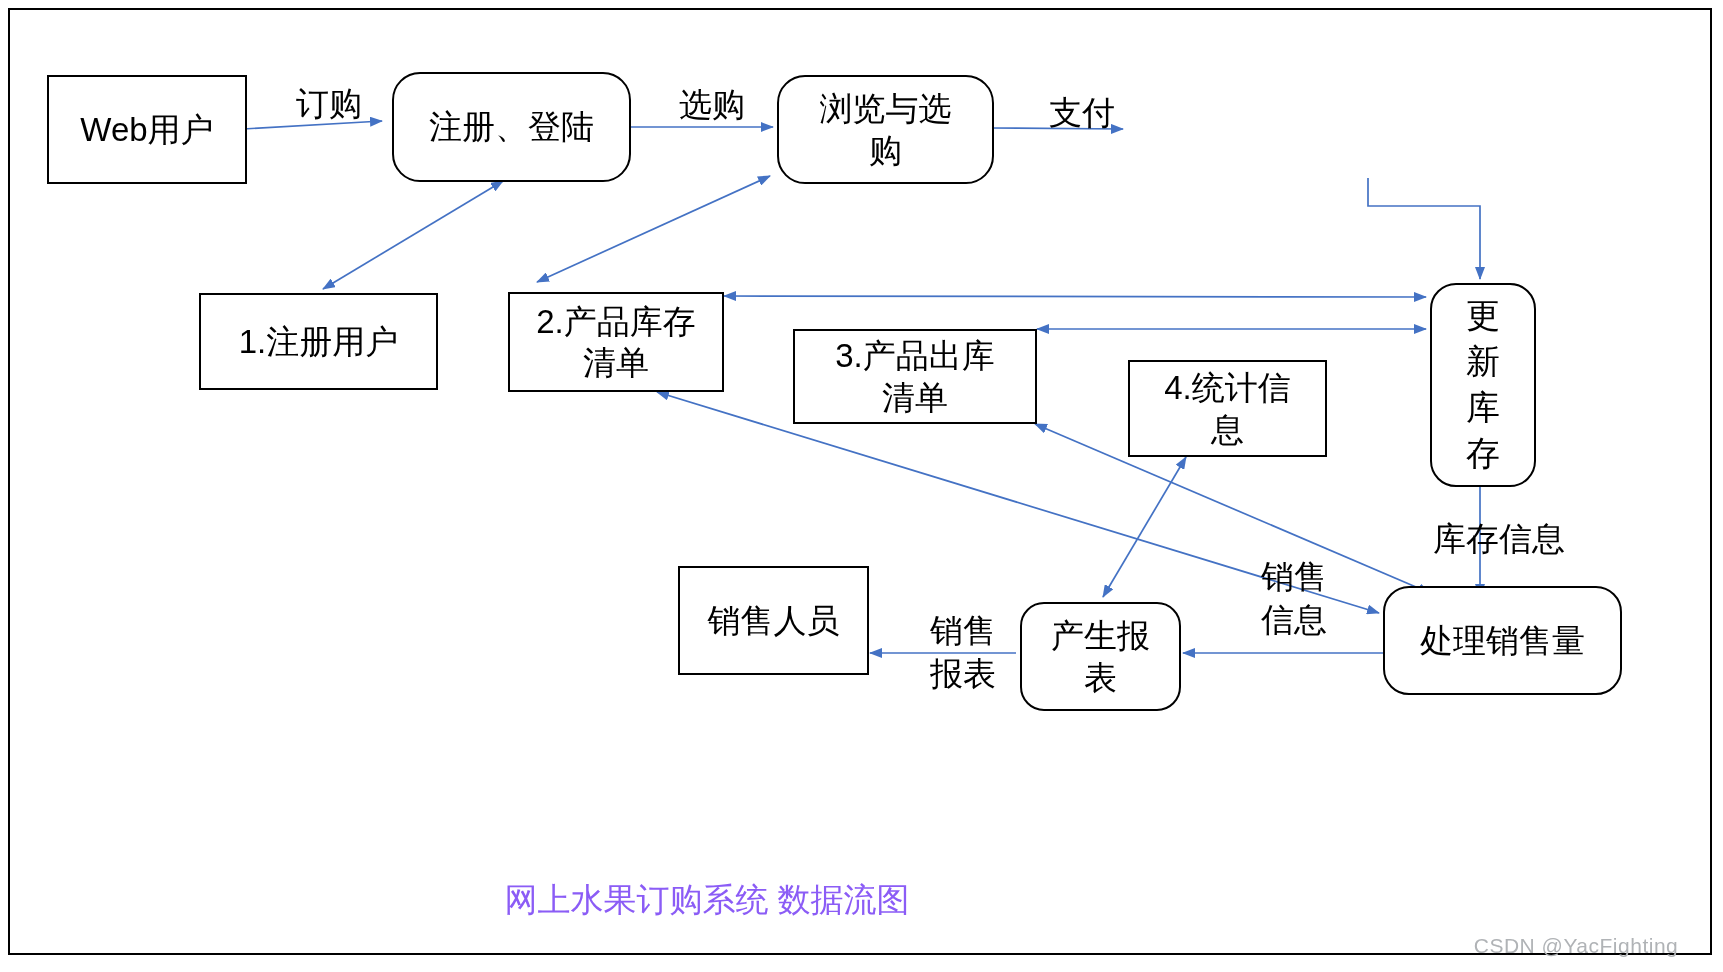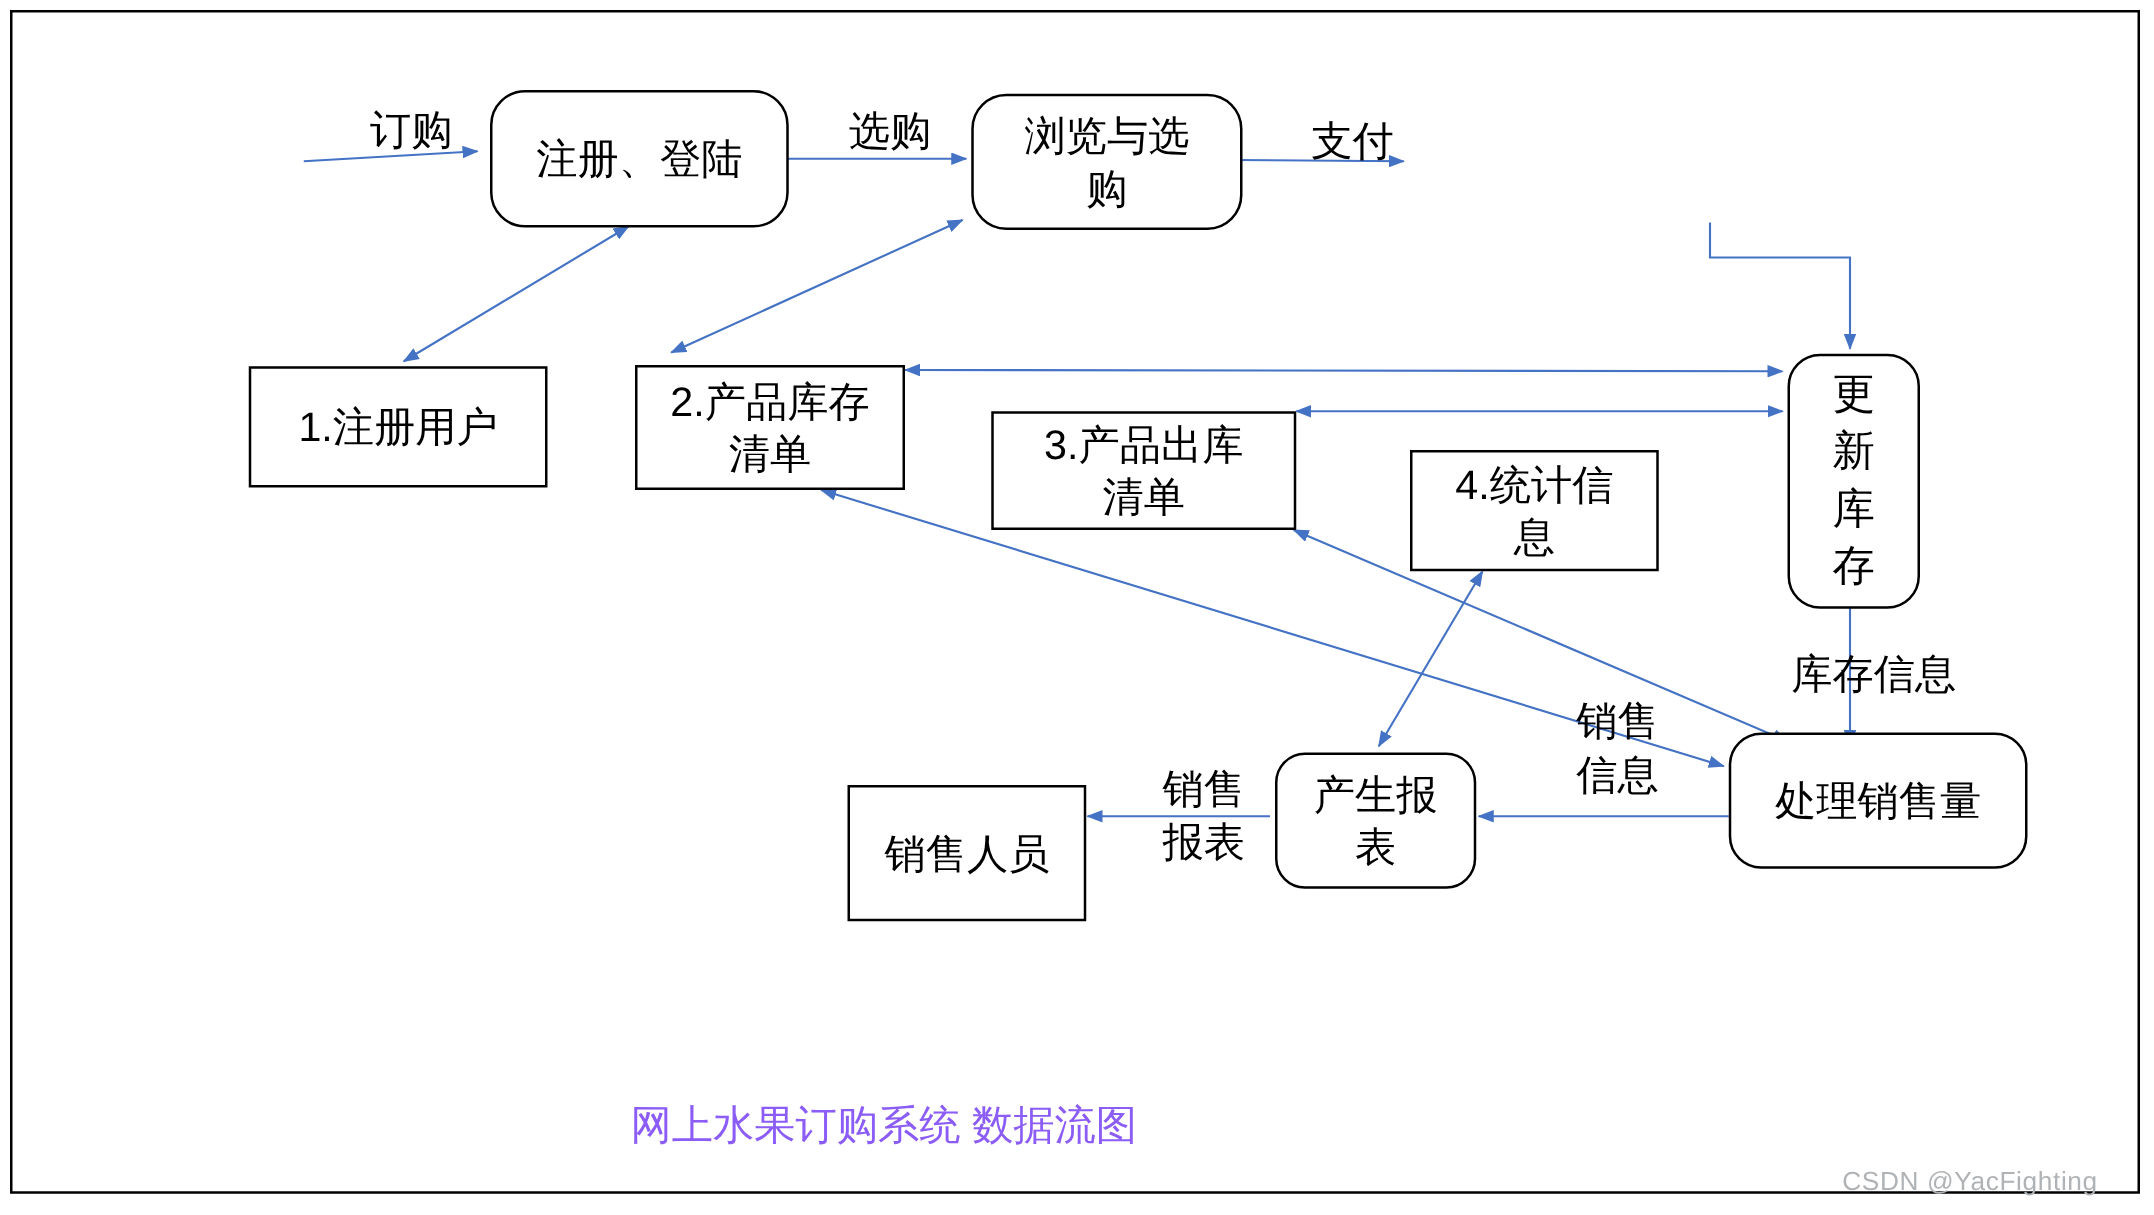--- a/index.html
+++ b/index.html
@@ -43,20 +43,21 @@
       <line x1="1037" y1="329" x2="1426" y2="329" marker-start="url(#ah)" marker-end="url(#ah)"></line>
       <line x1="1480" y1="483" x2="1480" y2="596" marker-end="url(#ah)"></line>
       <line x1="657" y1="392" x2="1379" y2="613" marker-start="url(#ah)" marker-end="url(#ah)"></line>
       <line x1="1035" y1="424" x2="1430" y2="593" marker-start="url(#ah)" marker-end="url(#ah)"></line>
       <line x1="1103" y1="597" x2="1186" y2="457" marker-start="url(#ah)" marker-end="url(#ah)"></line>
       <line x1="1383" y1="653" x2="1183" y2="653" marker-end="url(#ah)"></line>
       <line x1="1016" y1="653" x2="870" y2="653" marker-end="url(#ah)"></line>
     </g>
   </svg>
 
+  <div class="node" style="left:47px;top:75px;width:196px;height:105px;">Web用户</div>
 
   <div class="node process" style="left:392px;top:72px;width:235px;height:106px;">注册、登陆</div>
 
   <div class="node process" style="left:777px;top:75px;width:213px;height:105px;">浏览与选
 购</div>
 
 
   <div class="node" style="left:199px;top:293px;width:235px;height:93px;">1.注册用户</div>
 
   <div class="node" style="left:508px;top:292px;width:212px;height:96px;">2.产品库存
@@ -66,21 +67,21 @@
 清单</div>
 
   <div class="node" style="left:1115px;top:360px;width:195px;height:93px;margin-left:13px;">4.统计信
 息</div>
 
   <div class="node process vtall" style="left:1430px;top:283px;width:102px;height:200px;border-radius:26px;">更
 新
 库
 存</div>
 
-  <div class="node" style="left:678px;top:628px;width:187px;height:105px;">销售人员</div>
+  <div class="node" style="left:678px;top:566px;width:187px;height:105px;">销售人员</div>
 
   <div class="node process" style="left:1020px;top:602px;width:157px;height:105px;border-radius:24px;">产生报
 表</div>
 
   <div class="node process" style="left:1383px;top:586px;width:235px;height:105px;border-radius:26px;">处理销售量</div>
 
   <div class="elabel" style="left:272px;top:83px;width:90px;">订购</div>
 
   <div class="elabel" style="left:655px;top:84px;width:90px;">选购</div>
 

